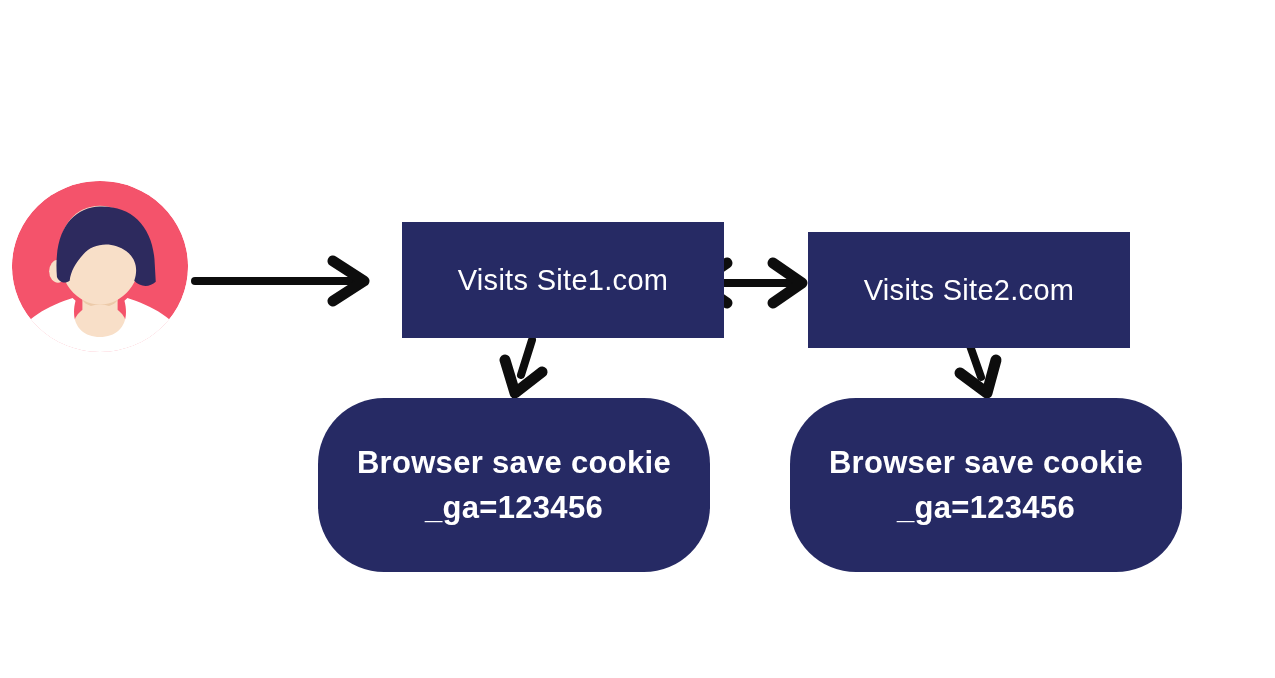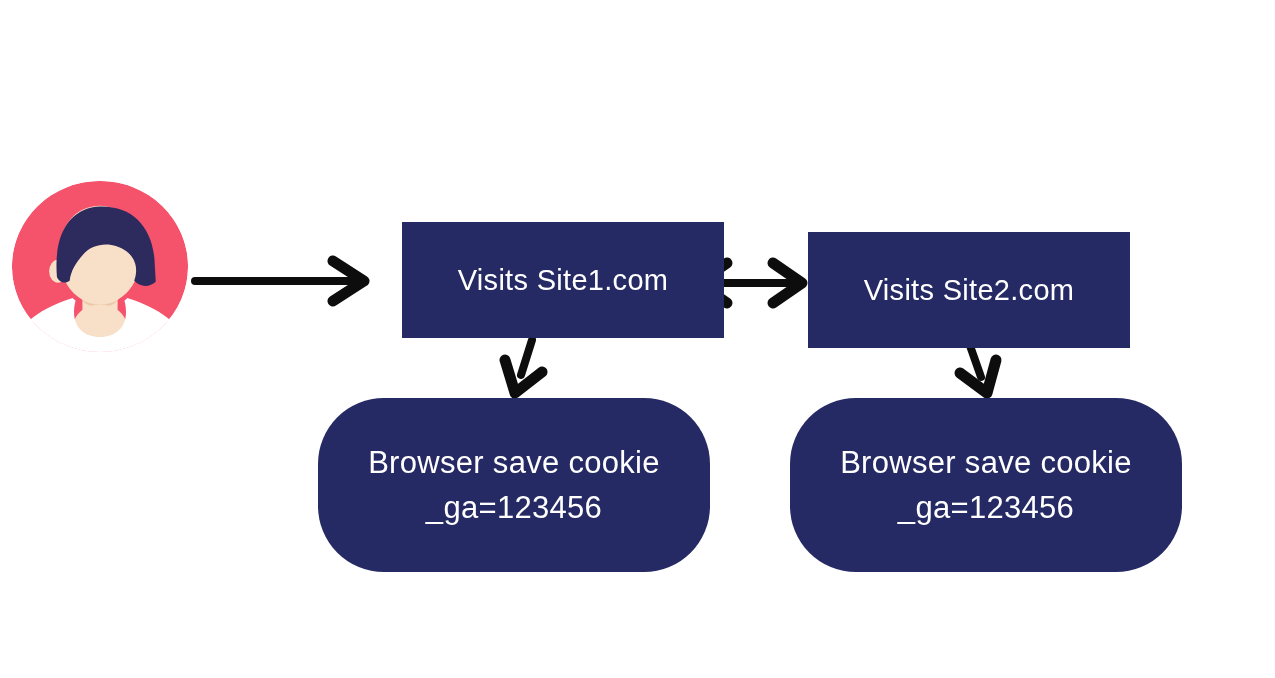--- a/index.html
+++ b/index.html
@@ -58,21 +58,21 @@
     width:322px;
     height:116px;
     font-size:29px;
     font-weight:500;
   }
   .node.pill{
     width:392px;
     height:174px;
     border-radius:66px;
     font-size:31px;
-    font-weight:400;
+    font-weight:700;
     line-height:45px;
   }
   #node-site1{left:370px;top:222px;margin-left:32px;}
   #node-site2{left:808px;top:232px;}
   #node-cookie1{left:318px;top:398px;}
   #node-cookie2{left:790px;top:398px;}
   .avatar-svg{
     position:absolute;
     left:10px;
     top:179px;

